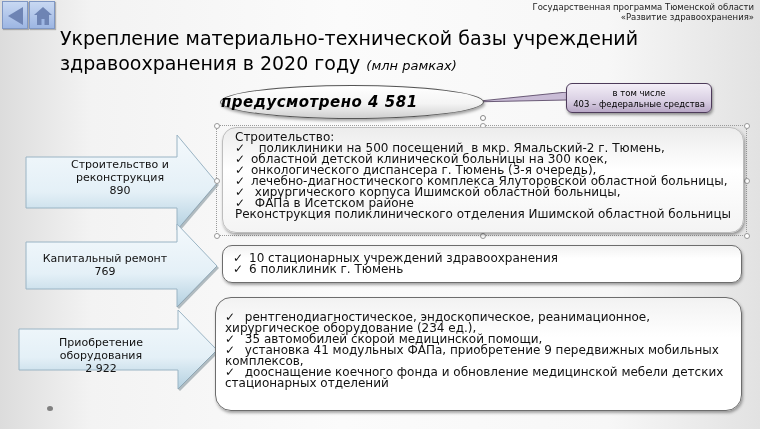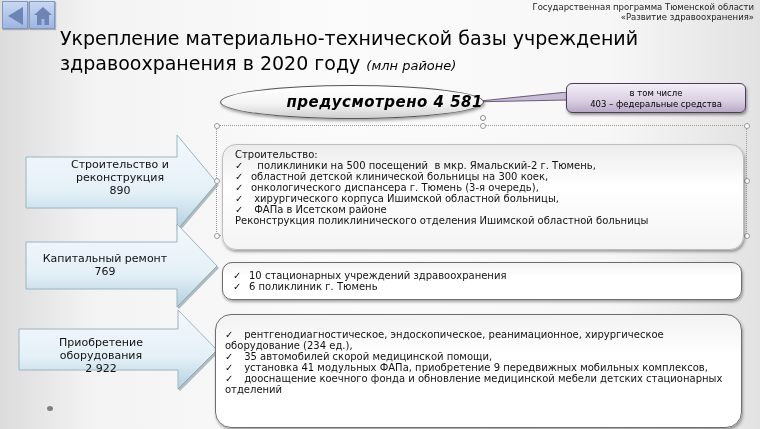--- a/index.html
+++ b/index.html
@@ -25,41 +25,41 @@
     .title {
       position: absolute; left: 60px; top: 26px; width: 660px; text-align: left;
       font-size: 19px; line-height: 25px; color: #000000;
     }
     .title .unit { font-style: italic; font-size: 13px; }
     .planned-oval {
       position: absolute; left: 220px; top: 85px; width: 262px; height: 32px;
       border-radius: 50%; border: 1px solid #555;
       background: linear-gradient(180deg, #ffffff 0%, #f4f4f4 55%, #cfcfcf 100%);
       box-shadow: 1px 2px 3px rgba(0,0,0,0.35);
-      display: flex; align-items: center; justify-content: flex-end;
+      display: flex; align-items: center; justify-content: flex-start;
       font-weight: bold; font-style: italic; font-size: 15px; letter-spacing: 0.5px;
     }
     .callout {
-      position: absolute; left: 566px; top: 83px; width: 180px; height: 30px;
+      position: absolute; left: 566px; top: 83px; width: 146px; height: 30px;
       border-radius: 6px; border: 1px solid #4d3b5a;
       background: linear-gradient(180deg, #f3eef7 0%, #d9cfe3 60%, #b9a8c7 100%);
       box-shadow: 1px 2px 3px rgba(0,0,0,0.4);
       text-align: center; font-size: 8.5px; line-height: 11px; padding-top: 4px; box-sizing: border-box;
     }
     .callout-tail { position: absolute; left: 470px; top: 92px; }
     .arrow { position: absolute; }
     .arrow svg { position: absolute; left: 0; top: 0; }
     .arrow-label {
       position: absolute; text-align: center; font-size: 11px; line-height: 13px; color: #111;
     }
     .box {
       position: absolute; border: 1px solid #6d6d6d; border-radius: 10px;
       background: linear-gradient(180deg, #f2f2f2 0%, #ffffff 35%, #ffffff 100%);
       box-shadow: 1px 2px 3px rgba(0,0,0,0.35);
-      font-size: 10px; line-height: 11px; color: #111; box-sizing: border-box; margin-top: 17px;
+      font-size: 12px; line-height: 11px; color: #111; box-sizing: border-box;
     }
     .box-construction {
       left: 222px; top: 127px; width: 522px; height: 106px;
       border-color: #bdbdbd; border-radius: 14px;
       background: linear-gradient(180deg, #ececec 0%, #ffffff 40%, #f4f4f4 100%);
       padding: 4px 0 0 12px;
     }
     .box-capital { left: 222px; top: 245px; width: 520px; height: 38px; padding: 7px 0 0 10px; }
     .box-equipment { left: 215px; top: 297px; width: 527px; height: 114px; padding: 14px 12px 16px 9px; border-radius: 16px; }
     .sel-frame {
@@ -90,21 +90,21 @@
   </svg>
 </div>
 
 <div class="header-program">
   <div>Государственная программа Тюменской области</div>
   <div>«Развитие здравоохранения»</div>
 </div>
 
 <div class="title">
   <div>Укрепление материально-технической базы учреждений</div>
-  <div><span>здравоохранения в 2020 году</span> <span class="unit">(млн районе)</span></div>
+  <div><span>здравоохранения в 2020 году</span> <span class="unit">(млн рамках)</span></div>
 </div>
 
 <svg class="callout-tail" width="100" height="14" viewBox="0 0 100 14">
   <polygon points="0,10 97,0 97,8" fill="#c9bcd6" stroke="#4d3b5a" stroke-width="0.8"></polygon>
 </svg>
 
 <div class="planned-oval">
   <span>предусмотрено 4 581</span>
 </div>
 
@@ -177,20 +177,21 @@
 <div class="handle" style="left:214px; top:233px;"></div>
 <div class="handle" style="left:480px; top:233px;"></div>
 <div class="handle" style="left:744px; top:233px;"></div>
 <div class="handle" style="left:480px; top:115px; border-color:#888;"></div>
 
 <div class="box box-construction">
   <div class="line">Строительство:</div>
   <div class="line"><span class="check">✓</span><span>  поликлиники на 500 посещений  в мкр. Ямальский-2 г. Тюмень,</span></div>
   <div class="line"><span class="check">✓</span><span>областной детской клинической больницы на 300 коек,</span></div>
   <div class="line"><span class="check">✓</span><span>онкологического диспансера г. Тюмень (3-я очередь),</span></div>
+  <div class="line"><span class="check">✓</span><span>лечебно-диагностического комплекса Ялуторовской областной больницы,</span></div>
   <div class="line"><span class="check">✓</span><span> хирургического корпуса Ишимской областной больницы,</span></div>
   <div class="line"><span class="check">✓</span><span> ФАПа в Исетском районе</span></div>
   <div class="line">Реконструкция поликлинического отделения Ишимской областной больницы</div>
 </div>
 
 <div class="box box-capital">
   <div class="line"><span class="check">✓</span><span>10 стационарных учреждений здравоохранения</span></div>
   <div class="line"><span class="check">✓</span><span>6 поликлиник г. Тюмень</span></div>
 </div>
 

